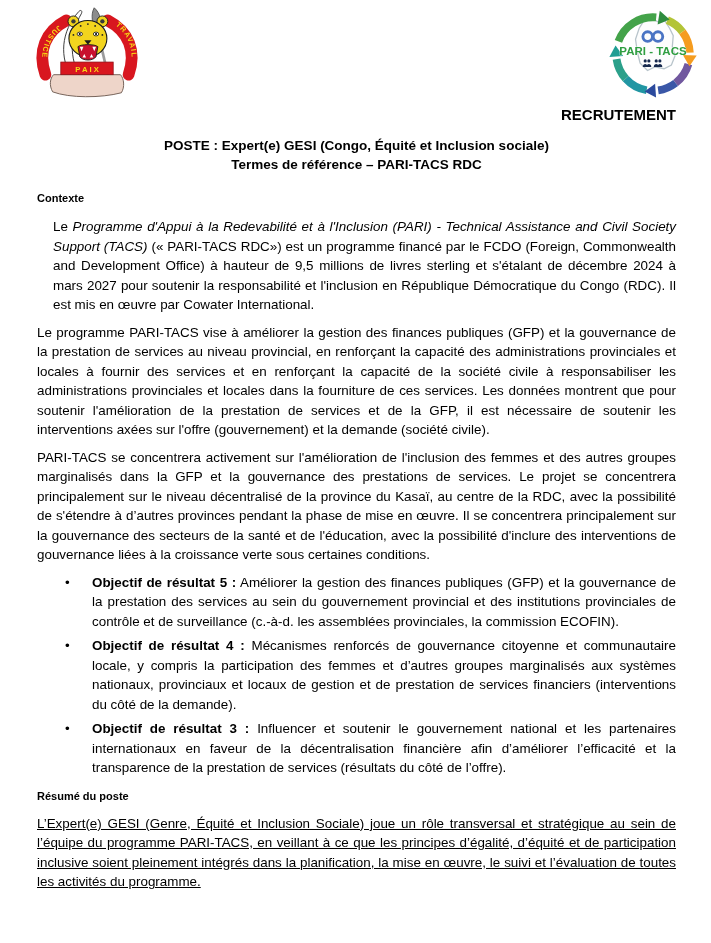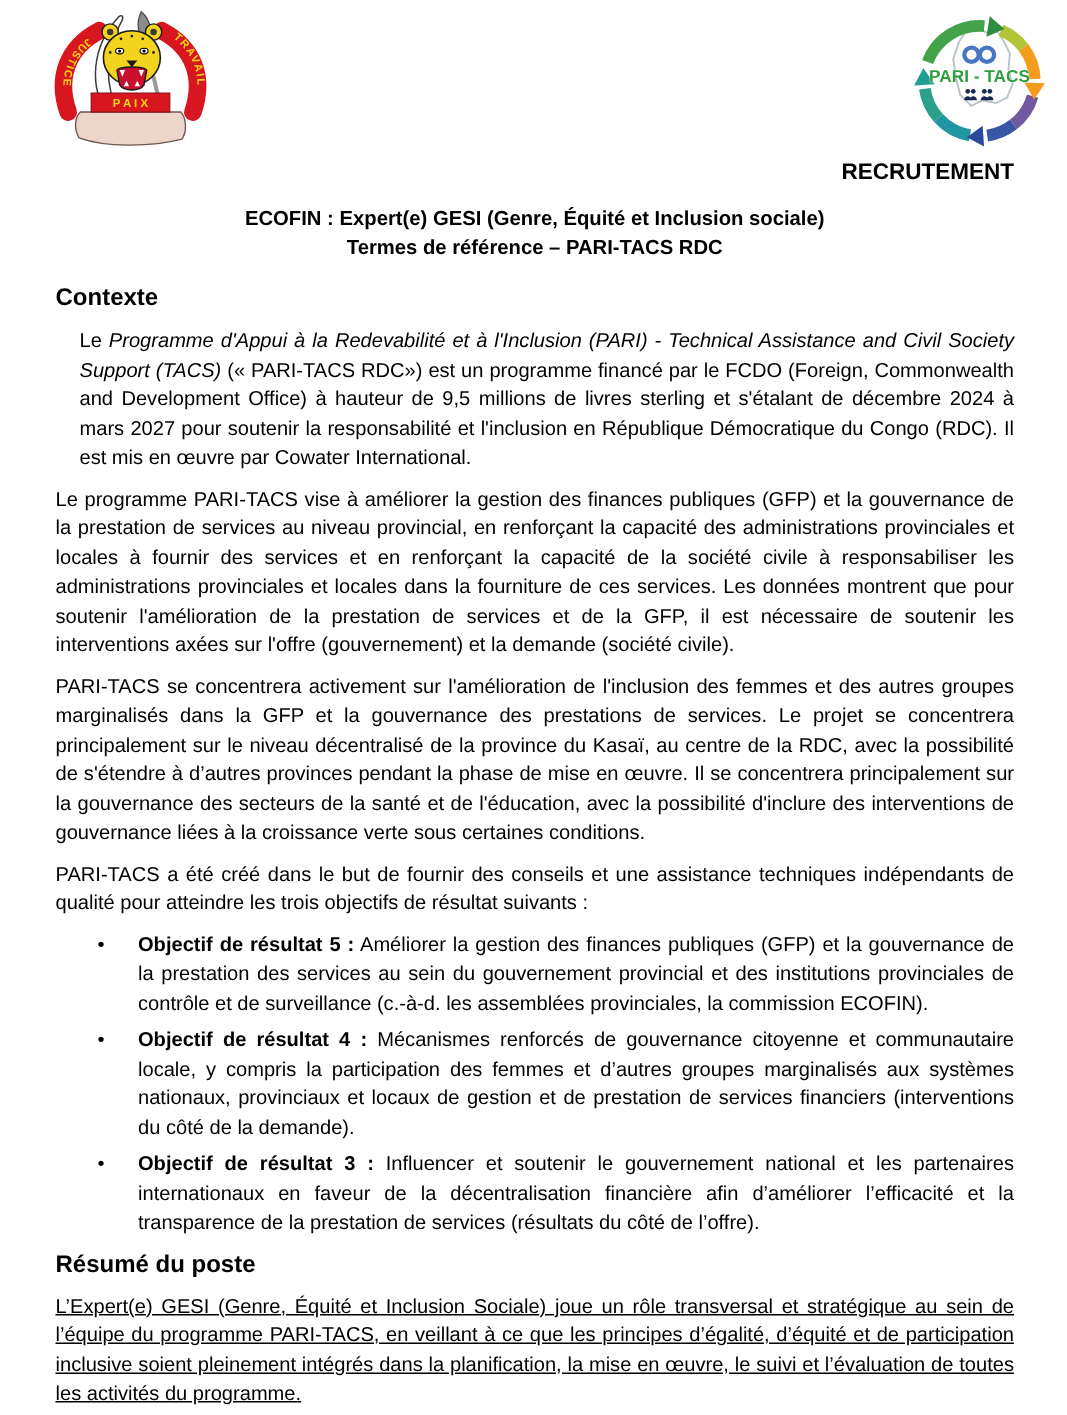--- a/index.html
+++ b/index.html
@@ -18,21 +18,21 @@
   .logo-right { position:absolute; right:12px; top:8px; }
   .doc-title {
     text-align:right; font-weight:bold; font-size:15px; line-height:17px;
     margin:10px 0 0;
   }
   .doc-subtitle {
     text-align:center; font-weight:bold; font-size:13.5px; line-height:18.5px;
     margin:14px 0 0;
   }
   h2.sec-heading {
-    font-size:16px; font-weight:bold; line-height:17px; margin:16px 0 0;
+    font-size:11px; font-weight:bold; line-height:17px; margin:16px 0 0;
   }
   h2.sec-heading.resume { margin-top:10px; }
   p.body-par {
     font-size:13.4px; line-height:19.5px; text-align:justify;
     margin:8px 0 0;
   }
   p.body-par.first { margin-top:10px;margin-left:16px; }
   p.body-par.resume-par { margin-top:9px;text-decoration:underline; }
   .it { font-style:italic; }
   ul.obj-list { list-style:none; margin:3px 0 0; padding:0; }
@@ -143,33 +143,32 @@
           <path d="M 50.9,64 C 50.9,60 56.1,60 56.1,64 Z"></path>
         <circle cx="57.5" cy="57.5" r="1.7"></circle>
           <path d="M 54.9,64 C 54.9,60 60.1,60 60.1,64 Z"></path>
       </g>
     </svg>
   </div>
 
   <div class="content">
     <div class="doc-title">RECRUTEMENT</div>
     <div class="doc-subtitle">
-      <div>ECOFIN : Expert(e) GESI (Genre, Équité et Inclusion sociale)</div>
+      <div>POSTE : Expert(e) GESI (Congo, Équité et Inclusion sociale)</div>
       <div>Termes de référence – PARI-TACS RDC</div>
     </div>
 
     <h2 class="sec-heading">Contexte</h2>
 
     <p class="body-par first"><span>Le </span><span class="it">Programme d'Appui à la Redevabilité et à l'Inclusion (PARI) - Technical Assistance and Civil Society Support (TACS)</span><span> (« PARI-TACS RDC») est un programme financé par le FCDO (Foreign, Commonwealth and Development Office) à hauteur de 9,5 millions de livres sterling et s'étalant de décembre 2024 à mars 2027 pour soutenir la responsabilité et l'inclusion en République Démocratique du Congo (RDC). Il est mis en œuvre par Cowater International.</span></p>
 
     <p class="body-par">Le programme PARI-TACS vise à améliorer la gestion des finances publiques (GFP) et la gouvernance de la prestation de services au niveau provincial, en renforçant la capacité des administrations provinciales et locales à fournir des services et en renforçant la capacité de la société civile à responsabiliser les administrations provinciales et locales dans la fourniture de ces services. Les données montrent que pour soutenir l'amélioration de la prestation de services et de la GFP, il est nécessaire de soutenir les interventions axées sur l'offre (gouvernement) et la demande (société civile).</p>
 
     <p class="body-par">PARI-TACS se concentrera activement sur l'amélioration de l'inclusion des femmes et des autres groupes marginalisés dans la GFP et la gouvernance des prestations de services. Le projet se concentrera principalement sur le niveau décentralisé de la province du Kasaï, au centre de la RDC, avec la possibilité de s'étendre à d’autres provinces pendant la phase de mise en œuvre. Il se concentrera principalement sur la gouvernance des secteurs de la santé et de l'éducation, avec la possibilité d'inclure des interventions de gouvernance liées à la croissance verte sous certaines conditions.</p>
 
-    <p class="body-par">PARI-TACS a été créé dans le but de fournir des conseils et une assistance techniques indépendants de qualité pour atteindre les trois objectifs de résultat suivants :</p>
 
     <ul class="obj-list">
       <li><span class="bullet-dot">•</span><b>Objectif de résultat 5 :</b><span> Améliorer la gestion des finances publiques (GFP) et la gouvernance de la prestation des services au sein du gouvernement provincial et des institutions provinciales de contrôle et de surveillance (c.-à-d. les assemblées provinciales, la commission ECOFIN).</span></li>
       <li><span class="bullet-dot">•</span><b>Objectif de résultat 4 :</b><span> Mécanismes renforcés de gouvernance citoyenne et communautaire locale, y compris la participation des femmes et d’autres groupes marginalisés aux systèmes nationaux, provinciaux et locaux de gestion et de prestation de services financiers (interventions du côté de la demande).</span></li>
       <li><span class="bullet-dot">•</span><b>Objectif de résultat 3 :</b><span> Influencer et soutenir le gouvernement national et les partenaires internationaux en faveur de la décentralisation financière afin d’améliorer l’efficacité et la transparence de la prestation de services (résultats du côté de l’offre).</span></li>
     </ul>
 
     <h2 class="sec-heading resume">Résumé du poste</h2>
 
     <p class="body-par resume-par">L’Expert(e) GESI (Genre, Équité et Inclusion Sociale) joue un rôle transversal et stratégique au sein de l’équipe du programme PARI-TACS, en veillant à ce que les principes d’égalité, d’équité et de participation inclusive soient pleinement intégrés dans la planification, la mise en œuvre, le suivi et l’évaluation de toutes les activités du programme.</p>

